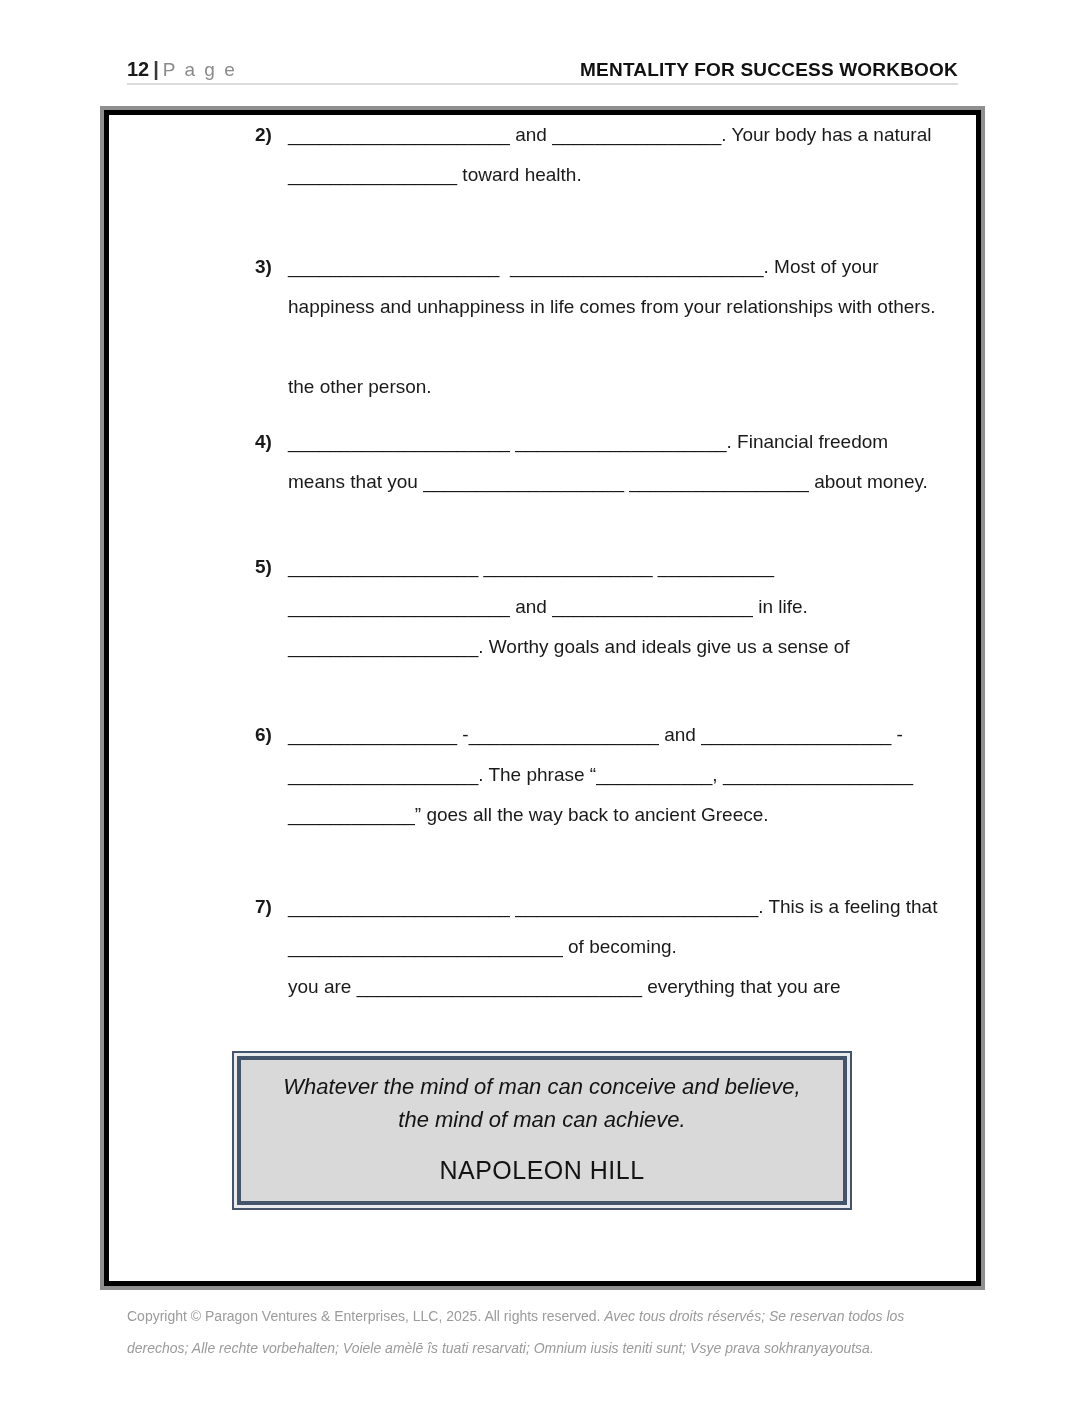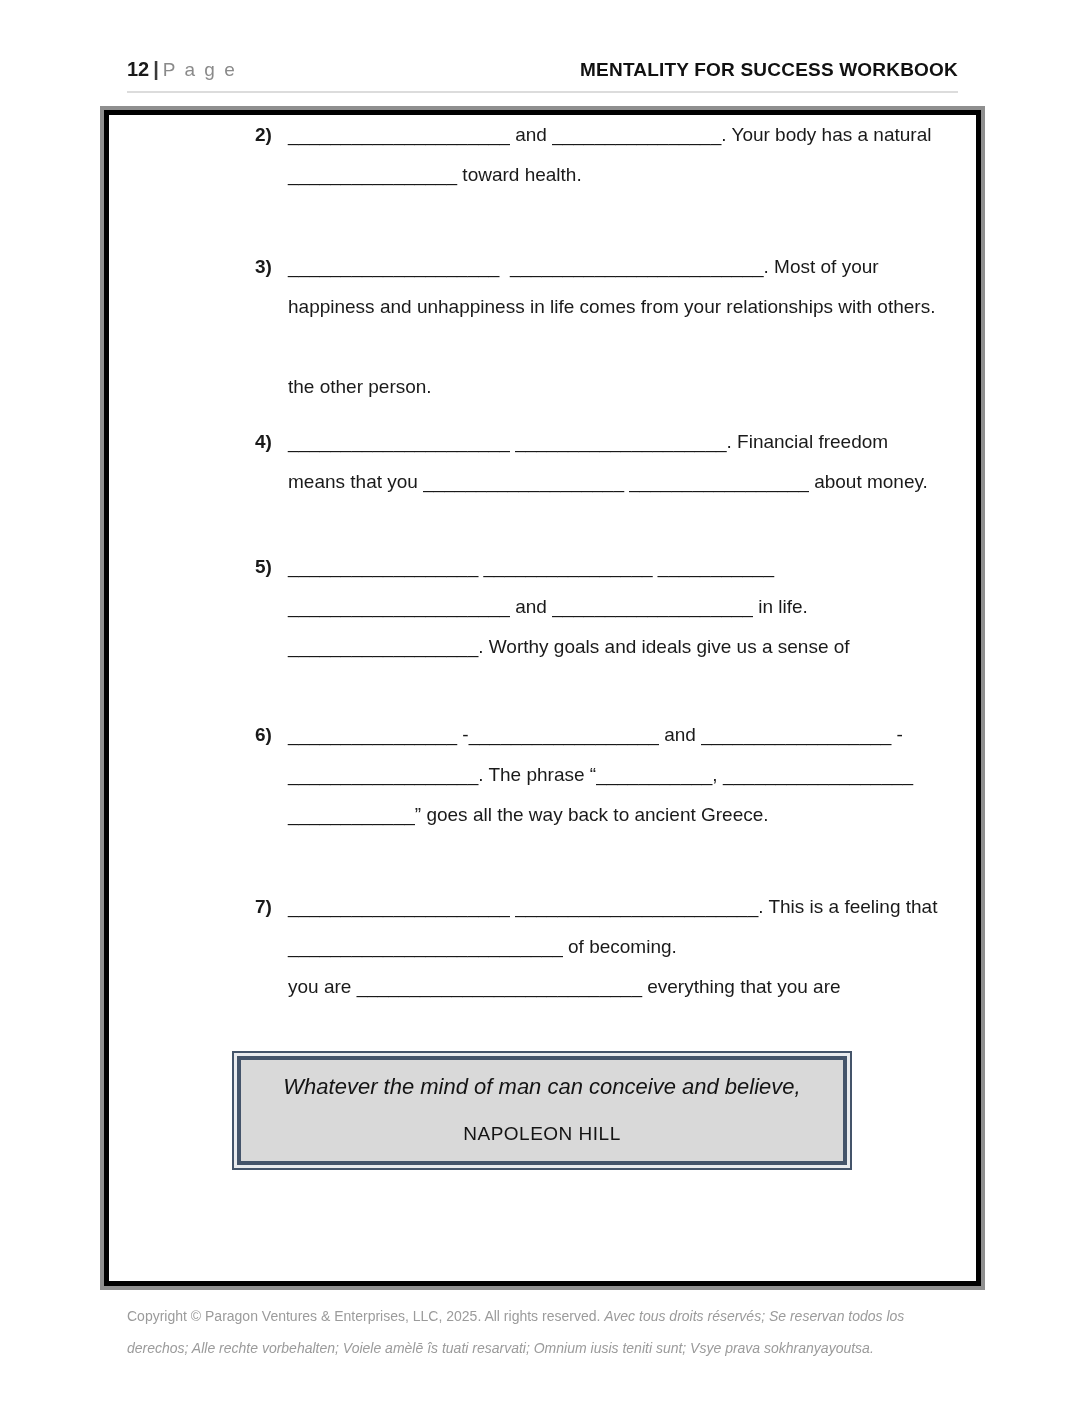--- a/index.html
+++ b/index.html
@@ -5,21 +5,21 @@
   * { margin:0; padding:0; box-sizing:border-box; }
   html,body { background:#ffffff; }
   .page {
     position:relative; width:1088px; height:1408px; background:#ffffff;
     font-family:"Liberation Sans", sans-serif; color:#1a1a1a; overflow:hidden;
   }
   
   .hdr {
     position:absolute; left:127px; top:58px; width:831px;
     display:flex; justify-content:space-between; align-items:flex-end;
-    border-bottom:2px solid #dcdcdc; padding-bottom:10px;
+    border-bottom:2px solid #dcdcdc; padding-bottom:2px;
   }
   .hdr-left { font-size:20px; }
   .pagenum { font-weight:bold; color:#1a1a1a; }
   .pipe { font-weight:bold; color:#3a3a3a; padding:0 4px; }
   .pageword { color:#8a8a8a; font-size:19px; letter-spacing:2px; }
   .hdr-title { font-weight:bold; font-size:19px; color:#111; letter-spacing:.2px; }
   
   .mainbox {
     position:absolute; left:104px; top:110px; width:877px; height:1176px;
     border:5px solid #000; outline:4px solid #8f8f8f; background:#fff;
@@ -39,21 +39,21 @@
   
   .quote-outer {
     width:620px; margin:44px 0 0 123px;
     border:2px solid #44546a; background:#e9ebee; padding:3px;
   }
   .quote-inner {
     border:4px solid #44546a; background:#d9d9d9;
     text-align:center; padding:10px 8px 16px;
   }
   .qline { display:block; font-style:italic; font-size:22px; line-height:33px; color:#141414; }
-  .qattr { display:block; margin-top:20px; font-size:19px; letter-spacing:.5px; color:#141414; }
+  .qattr { display:block; margin-top:20px; font-size:25px; letter-spacing:.5px; color:#141414; }
   
   .footer {
     position:absolute; left:127px; top:1300px; width:840px;
     font-size:14px; line-height:32px; color:#9b9b9b;
   }
   .footer .ital { font-style:italic; }
 </style>
 </head>
 <body>
 
@@ -124,20 +124,21 @@
           <span class="wline">__________________________ of becoming.</span>
           <span class="wline">you are ___________________________ everything that you are</span>
         </div>
       </div>
 
     </div>
 
     <div class="quote-outer">
       <div class="quote-inner">
         <span class="qline">Whatever the mind of man can conceive and believe,</span>
+        <span class="qline">the mind of man can achieve.</span>
         <span class="qattr">NAPOLEON HILL</span>
       </div>
     </div>
   </div>
 
   <div class="footer">
     <span>Copyright © Paragon Ventures &amp; Enterprises, LLC, 2025. All rights reserved. </span><span class="ital">Avec tous droits réservés; Se reservan todos los derechos; Alle rechte vorbehalten; Voiele amèlē îs tuati resarvati; Omnium iusis teniti sunt; Vsye prava sokhranyayoutsa.</span>
   </div>
 
 </div>

